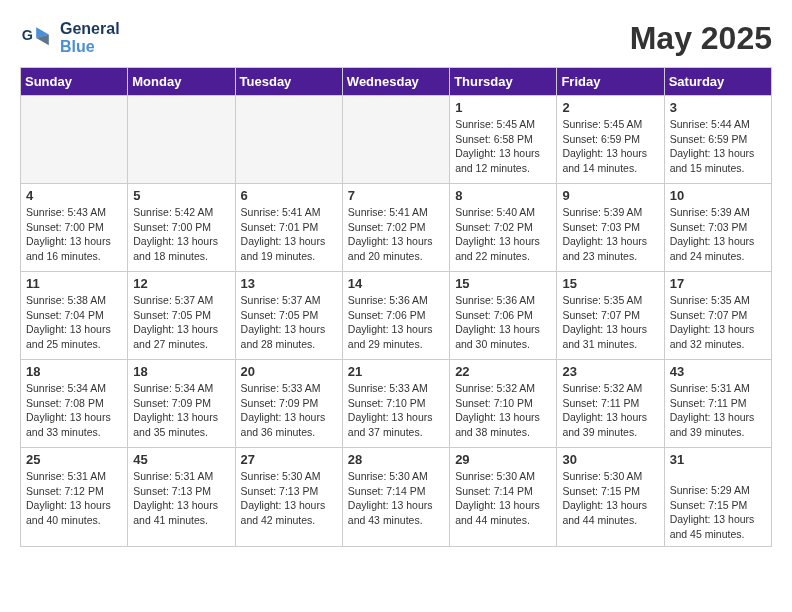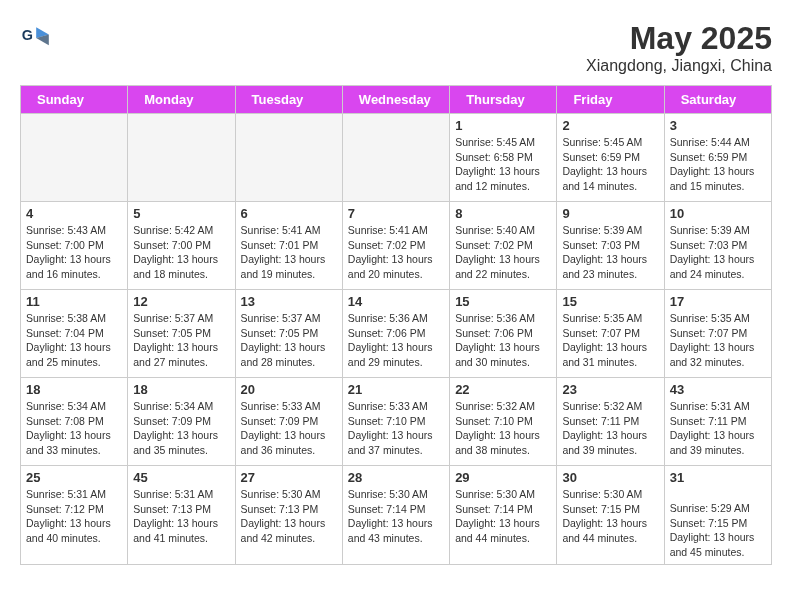--- a/index.html
+++ b/index.html
@@ -36,25 +36,25 @@
     }
     .location {
       font-size: 16px;
       color: #333;
     }
     .calendar {
       width: 100%;
       border-collapse: collapse;
     }
     .calendar th {
-      background: #d946ef;
+      background: #4c1d95;
       color: #fff;
       font-size: 13px;
       font-weight: bold;
-      padding: 6px 16px;
+      padding: 6px 4px;
       text-align: left;
       border: 1px solid #ccc;
     }
     .calendar td {
       border: 1px solid #ccc;
       vertical-align: top;
       padding: 4px 5px;
       font-size: 11px;
       color: #333;
       background: #fff;
@@ -86,24 +86,29 @@
 <div class="header">
   <div class="logo">
     <svg class="logo-icon" viewBox="0 0 40 40" width="40" height="40">
       <rect x="0" y="0" width="40" height="40" fill="none"></rect>
 
       <text x="2" y="22" font-family="Arial" font-size="16" font-weight="bold" fill="#1a3a5c">G</text>
 
       <polygon points="18,8 32,16 18,20" fill="#4a90d9"></polygon>
       <polygon points="18,20 32,16 32,28" fill="#1a3a5c" opacity="0.7"></polygon>
     </svg>
+    <div>
+      <div style="font-size:16px;font-weight:bold;color:#1a3a5c;line-height:1.1;">
+        <span>General</span><br>
+        <span style="color:#4a90d9;">Blue</span>
+      </div>
+    </div>
   </div>
   <div class="title-block">
     <div class="month-year">May 2025</div>
-    <div class="location">Xiangdong, Jiangxi, China</div>
   </div>
 </div>
 
 <table class="calendar">
   <thead>
     <tr>
     <th>Sunday</th>
         <th>Monday</th>
         <th>Tuesday</th>
         <th>Wednesday</th>

